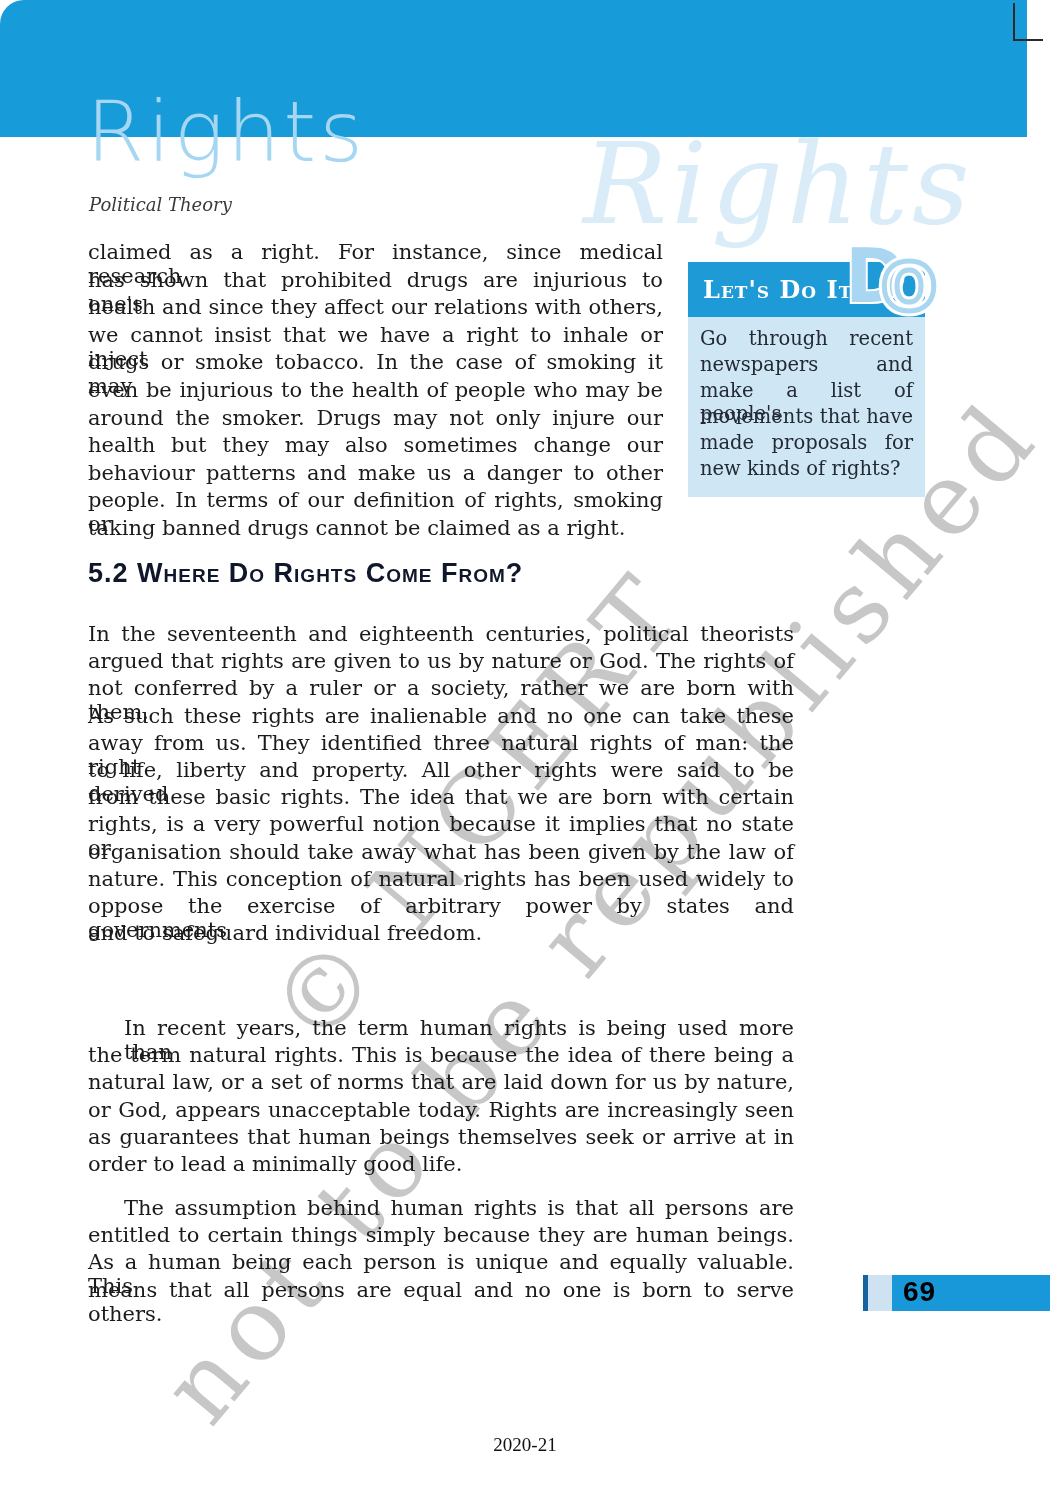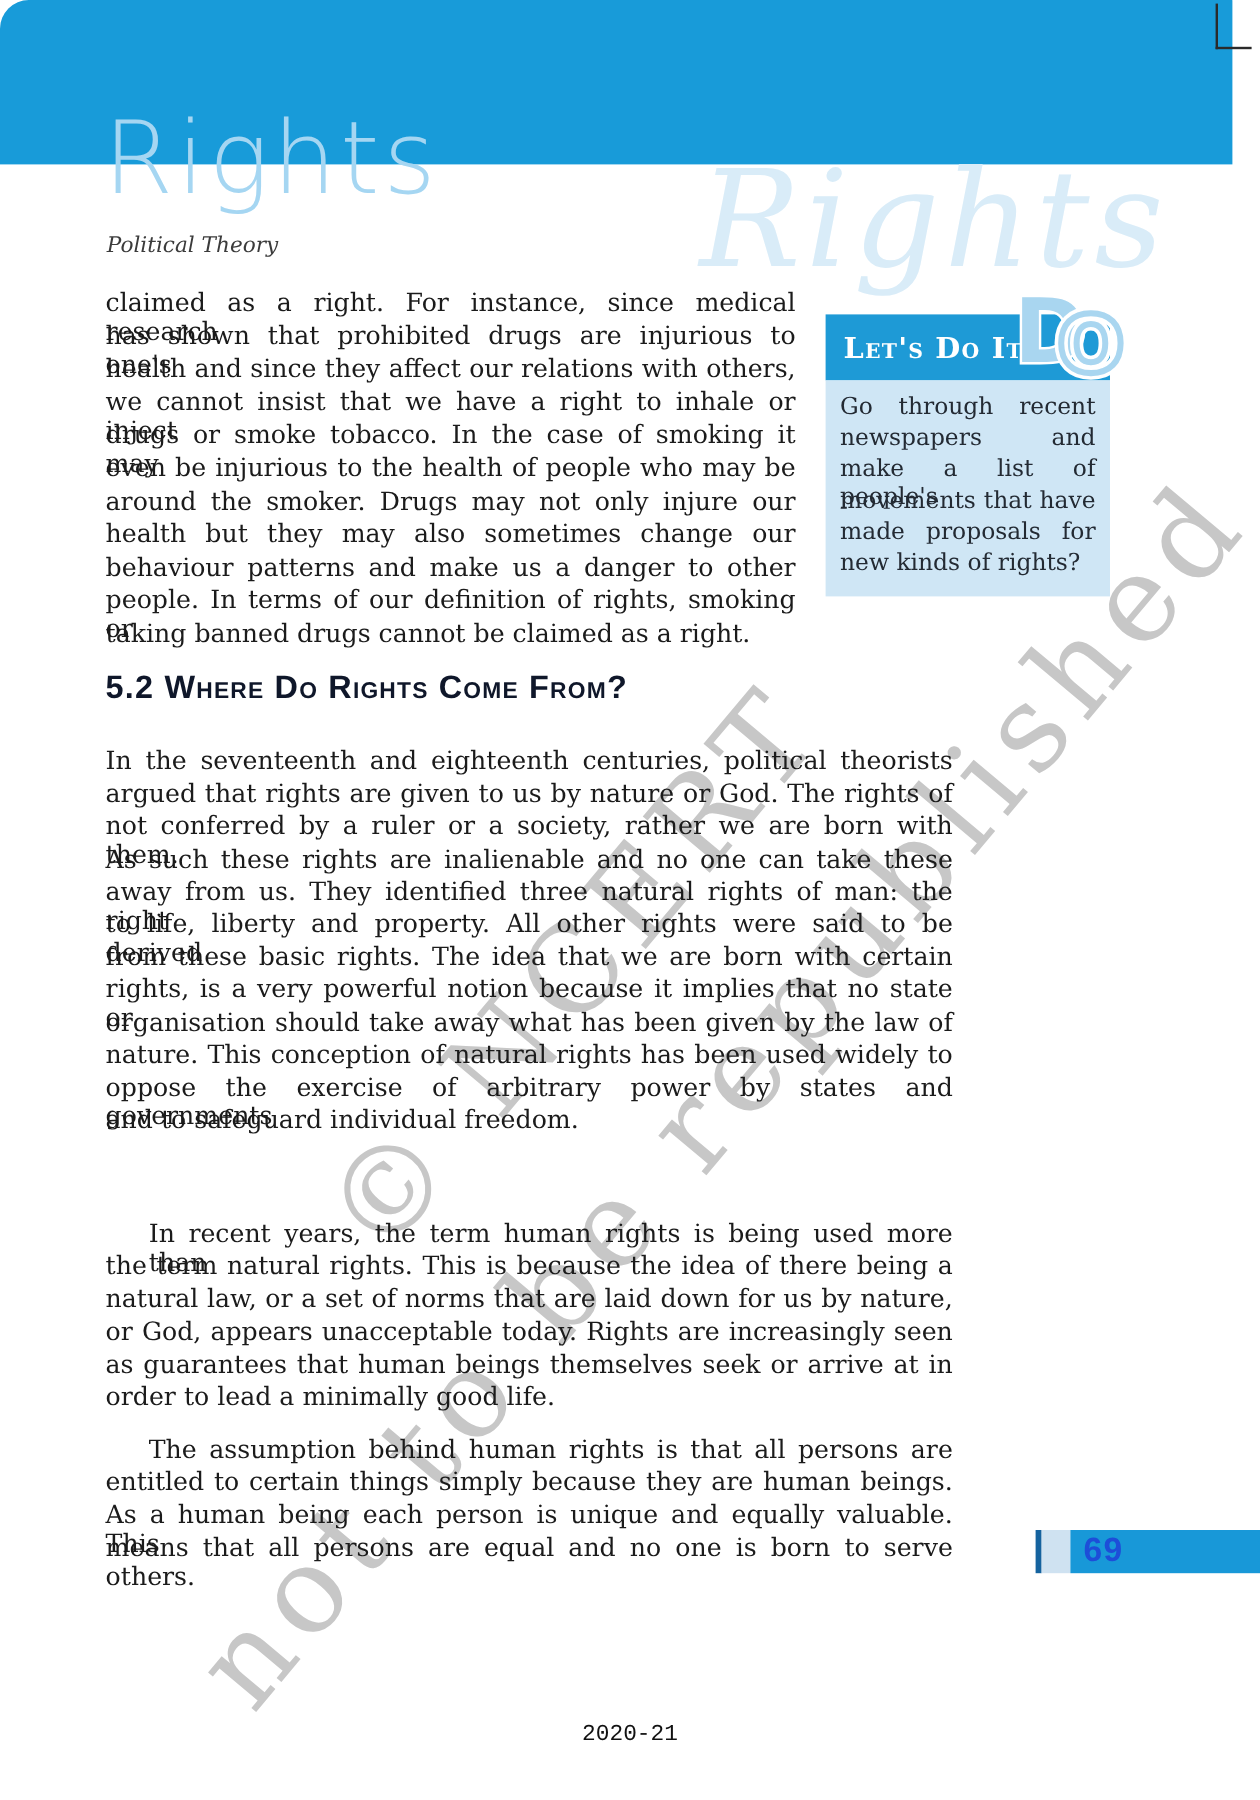--- a/index.html
+++ b/index.html
@@ -51,25 +51,25 @@
       box-sizing:border-box;font-size:19.5px;}
   .letsdo-body .bline{text-align:justify;text-align-last:justify;height:26px;}
   .letsdo-body .bline:last-child{text-align-last:left;}
   .do-logo{position:absolute;left:843px;top:236px;z-index:3;}
 
   
   .badge{position:absolute;left:0;top:1275px;width:1050px;height:36px;z-index:2;}
   .badge-darkbar{position:absolute;left:863px;top:0;width:5px;height:36px;background:#15639f;}
   .badge-pale{position:absolute;left:868px;top:0;width:24px;height:36px;background:#cfe2f1;}
   .badge-bluebar{position:absolute;left:892px;top:0;width:158px;height:36px;background:#1898d8;}
-  .badge-num{position:absolute;left:903px;top:1px;color:#1d4ed8;font-weight:bold;
+  .badge-num{position:absolute;left:903px;top:1px;color:#000000;font-weight:bold;
       font-size:28px;font-family:"Liberation Sans", sans-serif;letter-spacing:1px;}
 
   .footer{position:absolute;left:0;top:1434px;width:1050px;text-align:center;z-index:2;
-      font-family:Liberation Mono, monospace;font-size:19px;color:#111111;}
+      font-family:Liberation Serif, serif;font-size:19px;color:#111111;}
 </style>
 </head>
 <body>
 
 <div class="page">
 
   <div class="banner"></div>
   <div class="crop-mark"></div>
 
   <div class="chapter-title">Rights</div>

